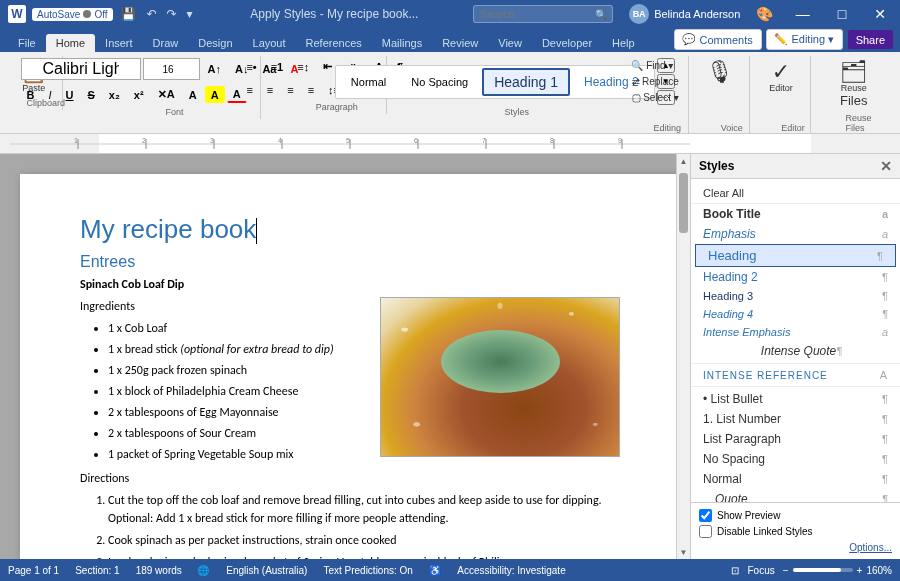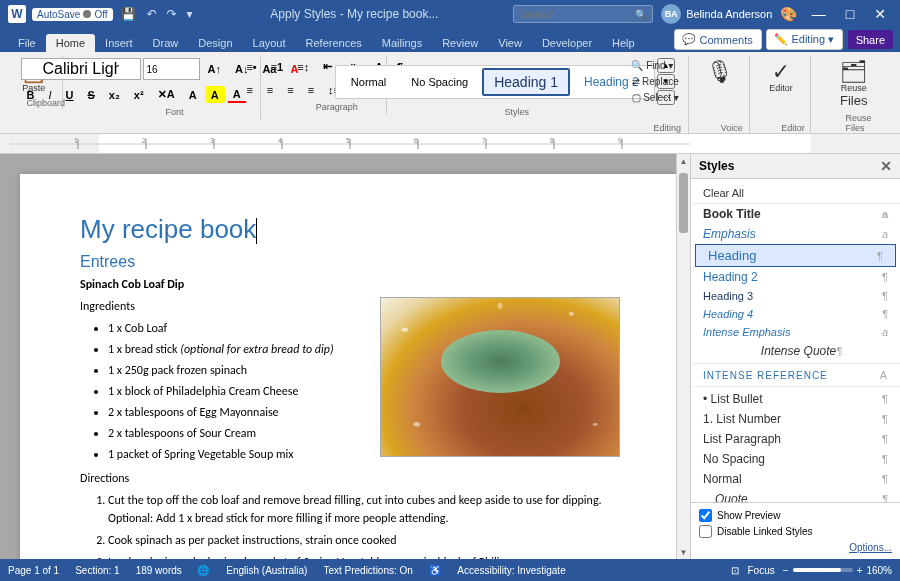--- a/index.html
+++ b/index.html
@@ -10,21 +10,21 @@
       background: #2b579a;
       color: white;
       height: 28px;
       display: flex;
       align-items: center;
       padding: 0 8px;
       justify-content: space-between;
     }
     .title-bar-left { display: flex; align-items: center; gap: 6px; }
     .title-bar-center { font-size: 12px; color: #cde; flex: 1; text-align: center; }
-    .title-bar-right { display: flex; align-items: center; gap: 8px; }
+    .title-bar-right { display: flex; align-items: center; gap: 16px; }
     .autosave { background: #fff; color: #2b579a; border-radius: 3px; padding: 1px 5px; font-size: 10px; display: flex; align-items: center; gap: 3px; }
     .autosave-dot { width: 8px; height: 8px; background: #777; border-radius: 50%; }
     .win-btn { color: white; font-size: 14px; cursor: pointer; padding: 0 6px; }
     .quick-access { display: flex; gap: 4px; align-items: center; }
     .qa-icon { color: #cde; font-size: 12px; cursor: pointer; padding: 2px 3px; }
     .user-area { display: flex; align-items: center; gap: 5px; color: white; font-size: 11px; }
     .user-avatar { width: 20px; height: 20px; border-radius: 50%; background: #7ba7d4; display: flex; align-items: center; justify-content: center; font-size: 9px; font-weight: bold; }
     .search-box { background: rgba(255,255,255,0.15); border: 1px solid rgba(255,255,255,0.3); border-radius: 3px; padding: 2px 20px 2px 6px; color: white; font-size: 11px; width: 140px; position: relative; }
 
     
@@ -98,21 +98,21 @@
       cursor: pointer;
       border-radius: 2px;
       font-size: 10px;
       color: #333;
     }
 
     
     .font-group { flex-direction: row; align-items: flex-start; flex-wrap: wrap; }
     .font-row { display: flex; gap: 2px; margin-bottom: 2px; }
     .font-select { font-size: 16px; border: 1px solid #aaa; padding: 1px 21px; background: white; width: 120px; }
-    .font-size { font-size: 10px; border: 1px solid #aaa; padding: 1px 3px; background: white; width: 57px; }
+    .font-size { font-size: 10px; border: 1px solid #aaa; padding: 1px 19px; background: white; width: 57px; }
     .format-btn { font-size: 11px; font-weight: bold; padding: 1px 5px; border: 1px solid transparent; cursor: pointer; background: transparent; border-radius: 2px; }
     .format-btn.bold { font-weight: 900; }
     .format-btn.italic { font-style: italic; font-weight: normal; }
     .format-btn.underline { text-decoration: underline; }
 
     
     .styles-ribbon {
       display: flex;
       gap: 3px;
       align-items: center;

